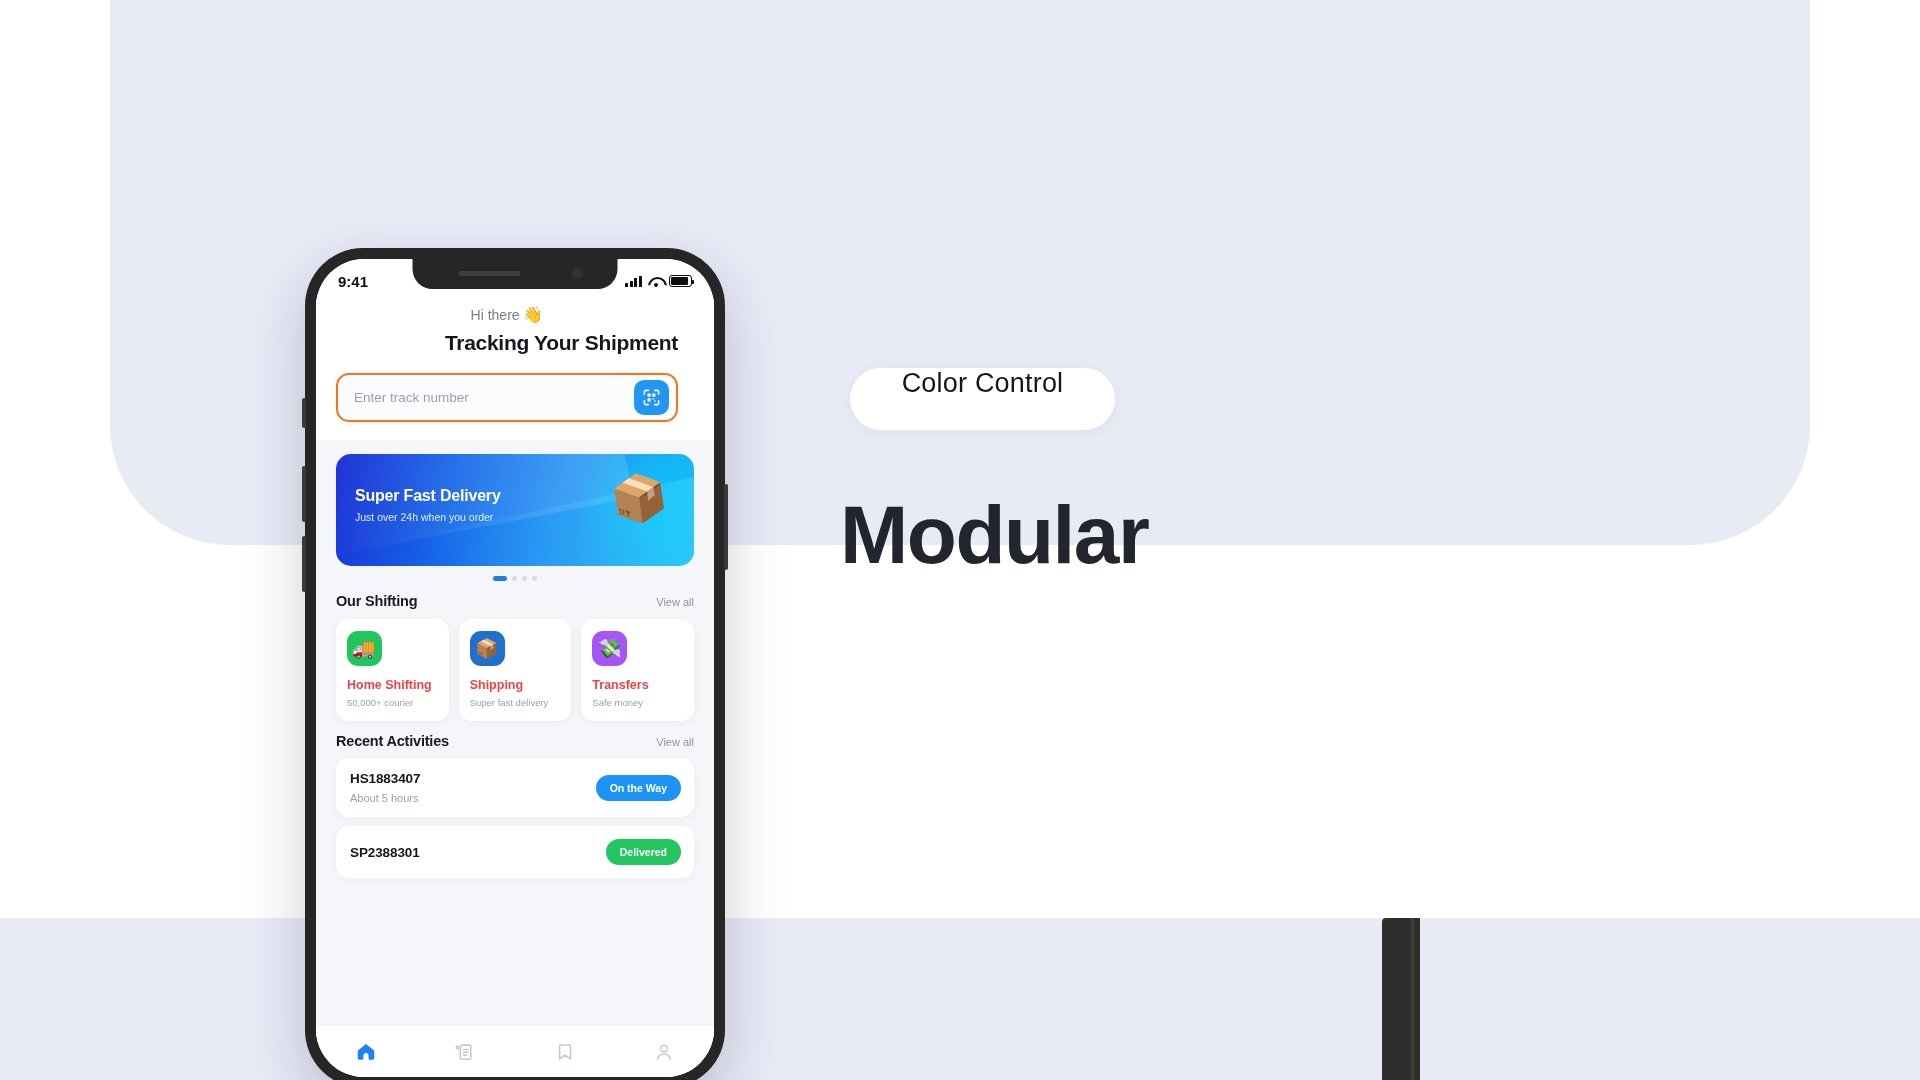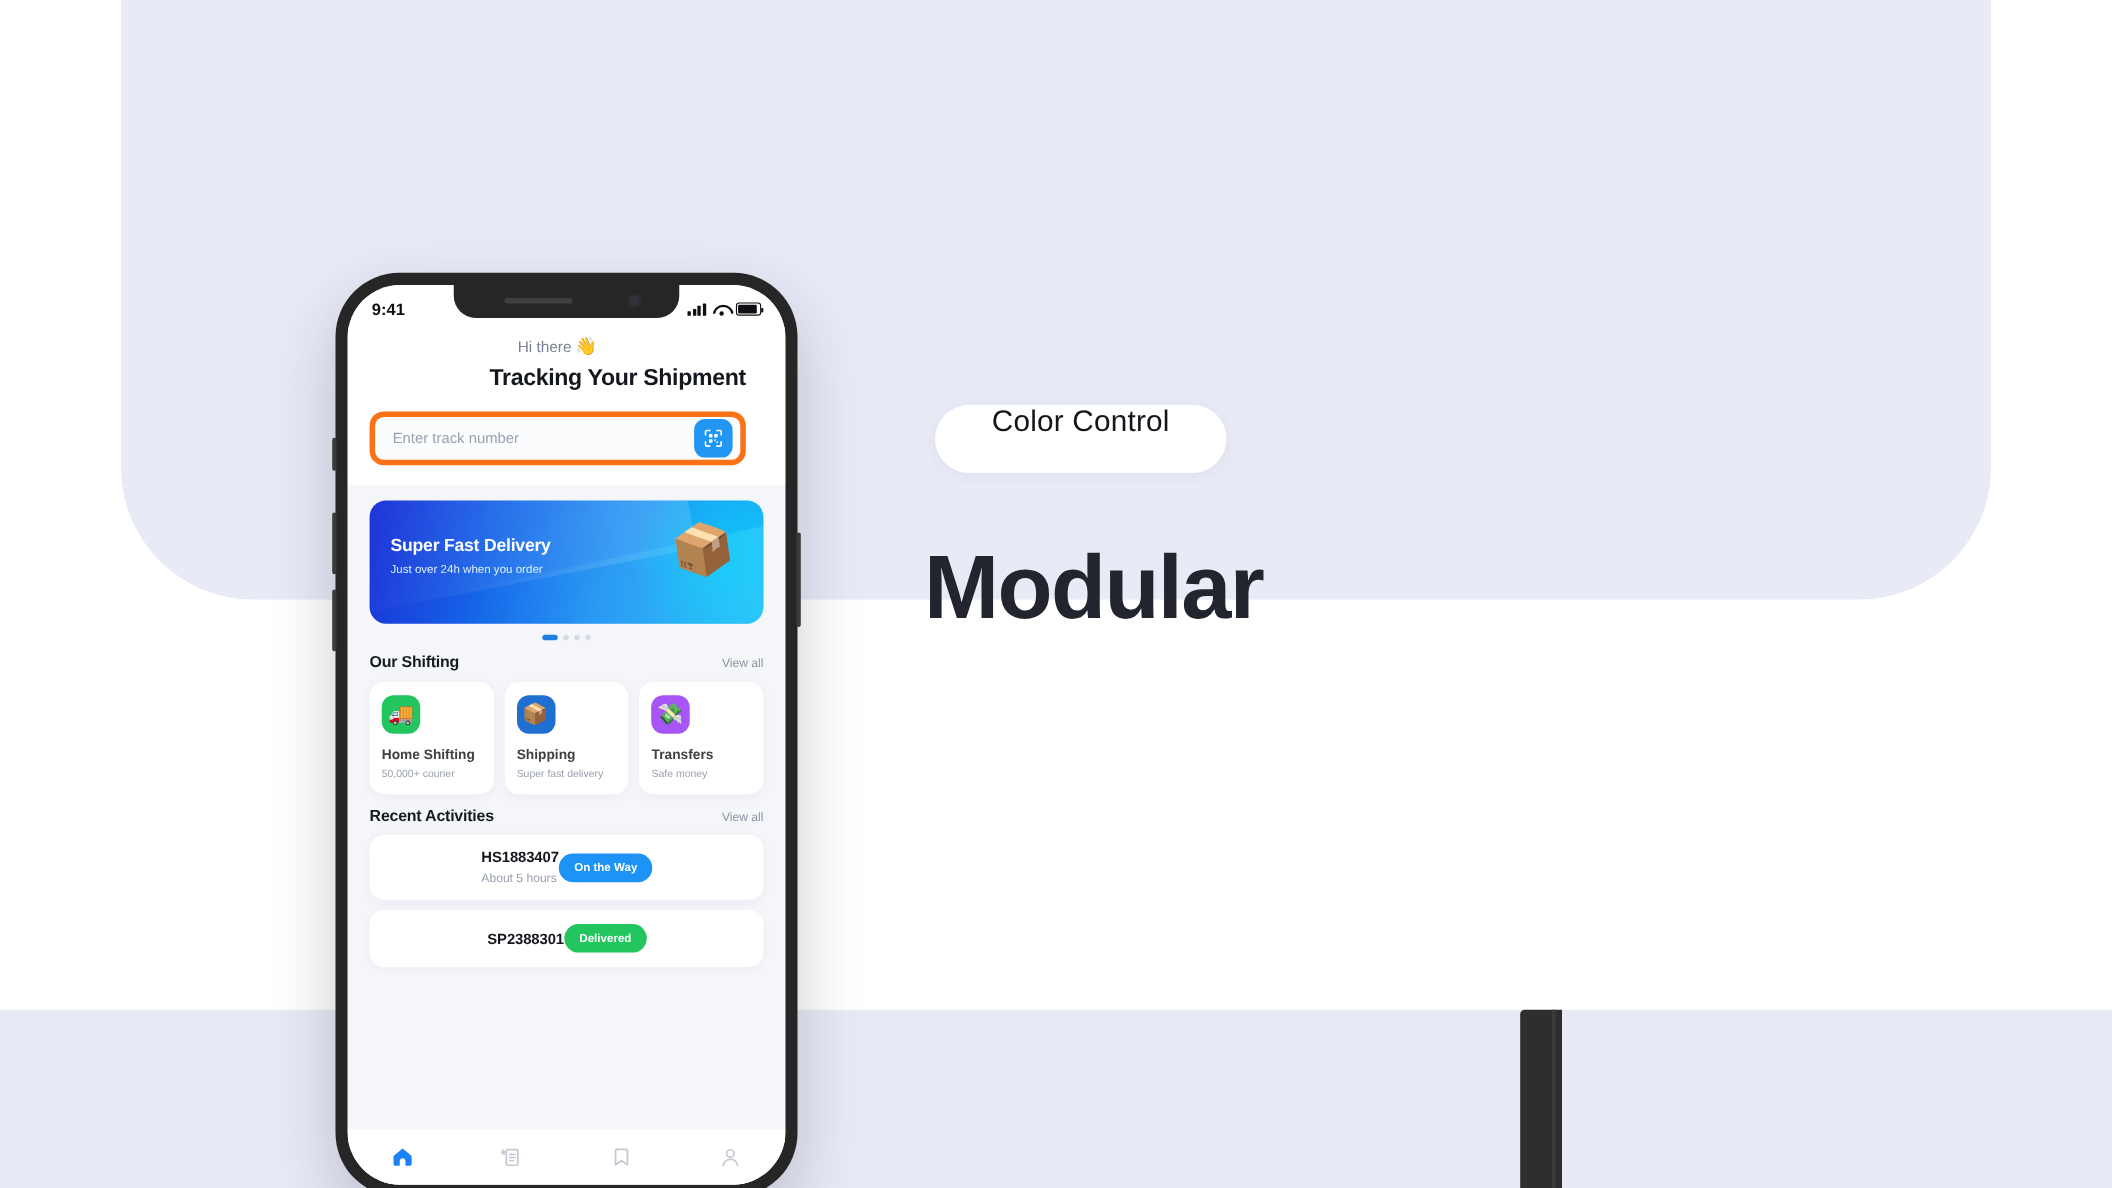--- a/index.html
+++ b/index.html
@@ -153,21 +153,21 @@
     padding: 6px 36px 18px 20px;
   }
   .greet { text-align:center; font-size:14px; color:#7a8091; margin-top:4px; }
   .greet .wave { font-size:16px; }
   .title { text-align:right; font-size:21px; font-weight:700; color:#15171f; margin-top:7px; letter-spacing:-.3px;}
 
   .searchrow {
     margin-top:18px;
     height:49px;
     background:#fbfcfe;
-    border:5px solid #f97316;
+    border:2px solid #f97316;
     border-radius:13px;
     display:flex; align-items:center;
     padding: 0 7px 0 16px;
     box-shadow: 0 1px 4px rgba(40,50,90,.04);
   }
   .searchrow input {
     flex:1; border:0; outline:0; background:transparent;
     font-family:"Liberation Sans", sans-serif; font-size:13.5px; color:#4a5060;
   }
   .searchrow input::placeholder { color:#9aa0b0; }
@@ -227,29 +227,29 @@
     flex:1 1 0; min-width:0;
     background:#ffffff; border-radius:13px;
     padding:12px 11px 13px 11px;
     box-shadow: 0 2px 10px rgba(40,50,90,.045);
   }
   .svc-ico {
     width:35px; height:35px; border-radius:11px;
     display:flex; align-items:center; justify-content:center;
     font-size:19px; line-height:1;
   }
-  .svc-name { font-size:12.5px; font-weight:700; color:#404040; margin-top:12px; white-space:nowrap;}
+  .svc-name { font-size:12.5px; font-weight:700; color:#ef4444; margin-top:12px; white-space:nowrap;}
   .svc-sub { font-size:9.5px; color:#9aa0b0; margin-top:5px; white-space:nowrap;}
 
   
   .acts { padding: 9px 20px 0 20px; display:flex; flex-direction:column; gap:9px;}
   .act {
     background:#ffffff; border-radius:13px;
     padding: 13px 13px 13px 14px;
-    display:flex; align-items:center; justify-content:center;
+    display:flex; align-items:center; justify-content:space-between;
     box-shadow: 0 2px 10px rgba(40,50,90,.045);
   }
   .act-id { font-size:13.5px; font-weight:700; color:#15171f; letter-spacing:-.1px;}
   .act-time { font-size:11px; color:#9aa0b0; margin-top:6px;}
   .act-badge {
     color:#fff; font-size:10.5px; font-weight:700;
     padding: 7px 14px; border-radius:14px; white-space:nowrap;
   }
 
   

